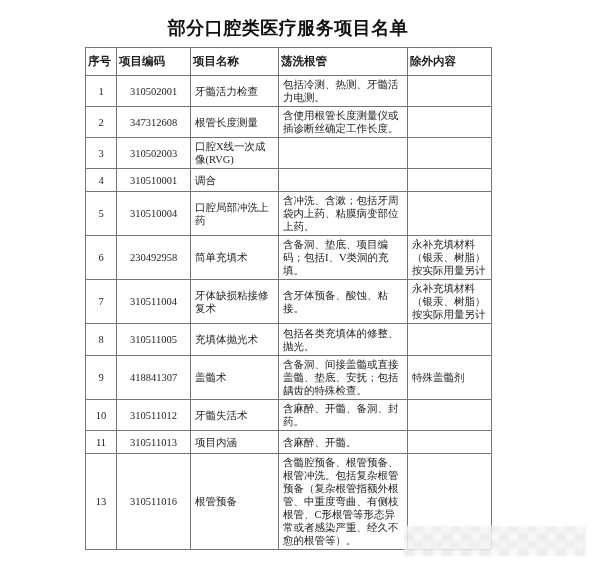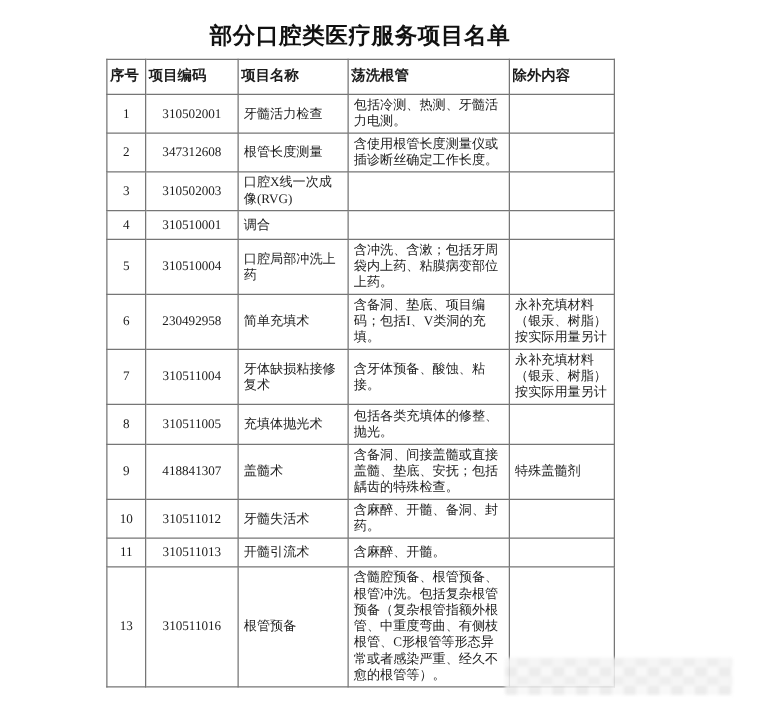--- a/index.html
+++ b/index.html
@@ -168,21 +168,21 @@
         <tr>
     <td class="c-no">10</td>
     <td class="c-code">310511012</td>
     <td class="c-name">牙髓失活术</td>
     <td class="c-content">含麻醉、开髓、备洞、封药。</td>
     <td class="c-exclusion"></td>
   </tr>
         <tr>
     <td class="c-no">11</td>
     <td class="c-code">310511013</td>
-    <td class="c-name">开髓引流术</td>
+    <td class="c-name">项目内涵</td>
     <td class="c-content">含麻醉、开髓。</td>
     <td class="c-exclusion"></td>
   </tr>
         <tr>
     <td class="c-no">13</td>
     <td class="c-code">310511016</td>
     <td class="c-name">根管预备</td>
     <td class="c-content">含髓腔预备、根管预备、根管冲洗。包括复杂根管预备（复杂根管指额外根管、中重度弯曲、有侧枝根管、C形根管等形态异常或者感染严重、经久不愈的根管等）。</td>
     <td class="c-exclusion"></td>
   </tr>

